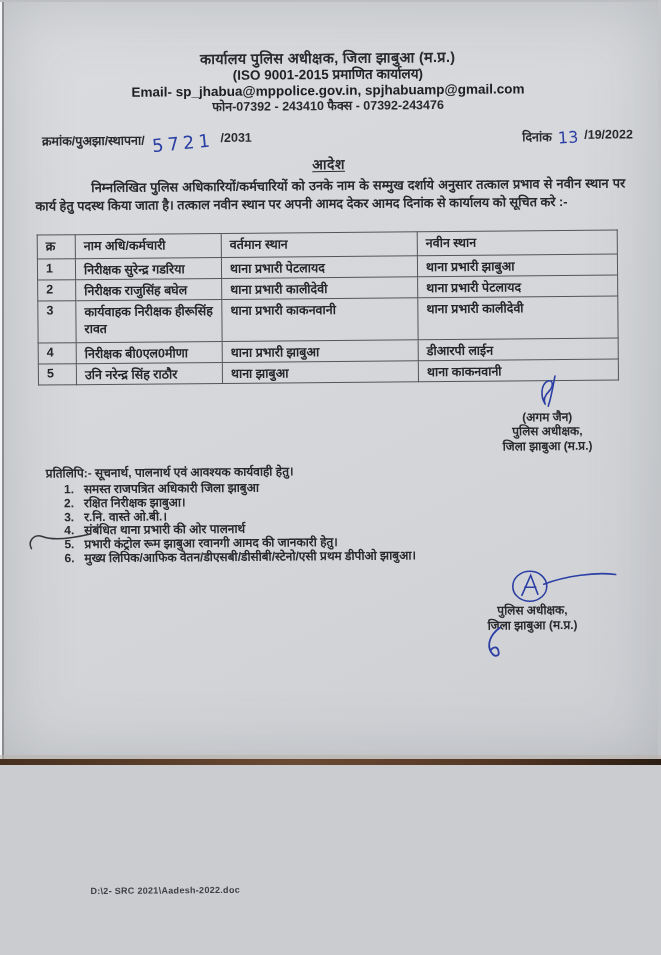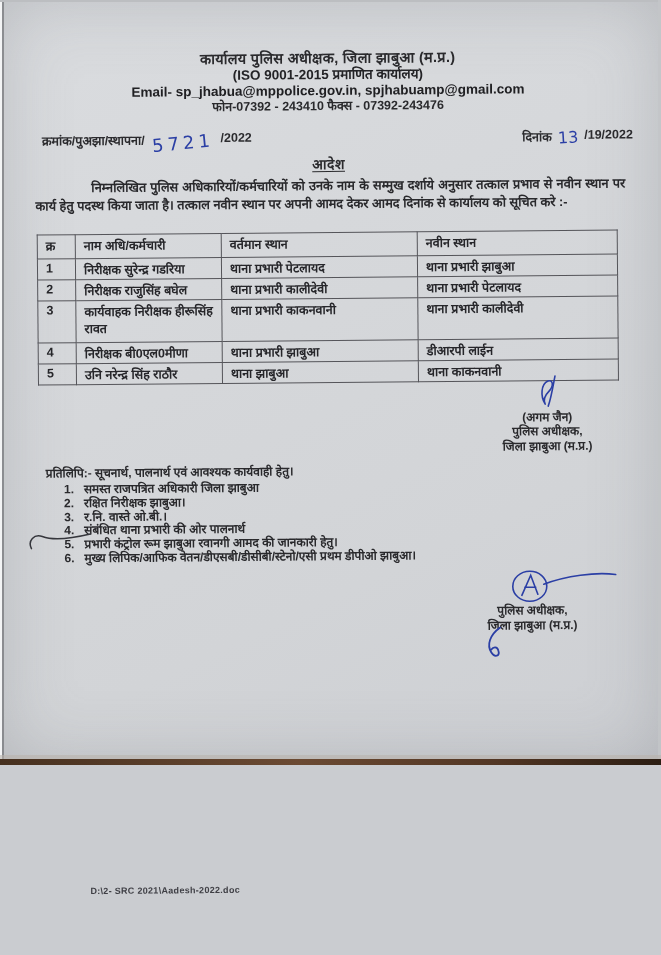--- a/index.html
+++ b/index.html
@@ -86,21 +86,21 @@
         <div class="lh-office">कार्यालय पुलिस अधीक्षक, जिला झाबुआ (म.प्र.)</div>
         <div class="lh-iso">(ISO 9001-2015 प्रमाणित कार्यालय)</div>
         <div class="lh-email">Email- sp_jhabua@mppolice.gov.in, spjhabuamp@gmail.com</div>
         <div class="lh-phone">फोन-07392 - 243410 फैक्स - 07392-243476</div>
       </div>
 
       <div class="refline">
         <span class="ref-left">
           <span>क्रमांक/पुअझा/स्थापना/</span>
           <span class="hw hw-number">5721</span>
-          <span>/2022</span>
+          <span>/2031</span>
         </span>
         <span class="ref-right">
           <span>दिनांक</span>
           <span class="hw hw-date">13</span>
           <span>/19/2022</span>
         </span>
       </div>
 
       <div class="order-title">आदेश</div>
       <p class="order-body">निम्नलिखित पुलिस अधिकारियों/कर्मचारियों को उनके नाम के सम्मुख दर्शाये अनुसार तत्काल प्रभाव से नवीन स्थान पर कार्य हेतु पदस्थ किया जाता है। तत्काल नवीन स्थान पर अपनी आमद देकर आमद दिनांक से कार्यालय को सूचित करे :-</p>

